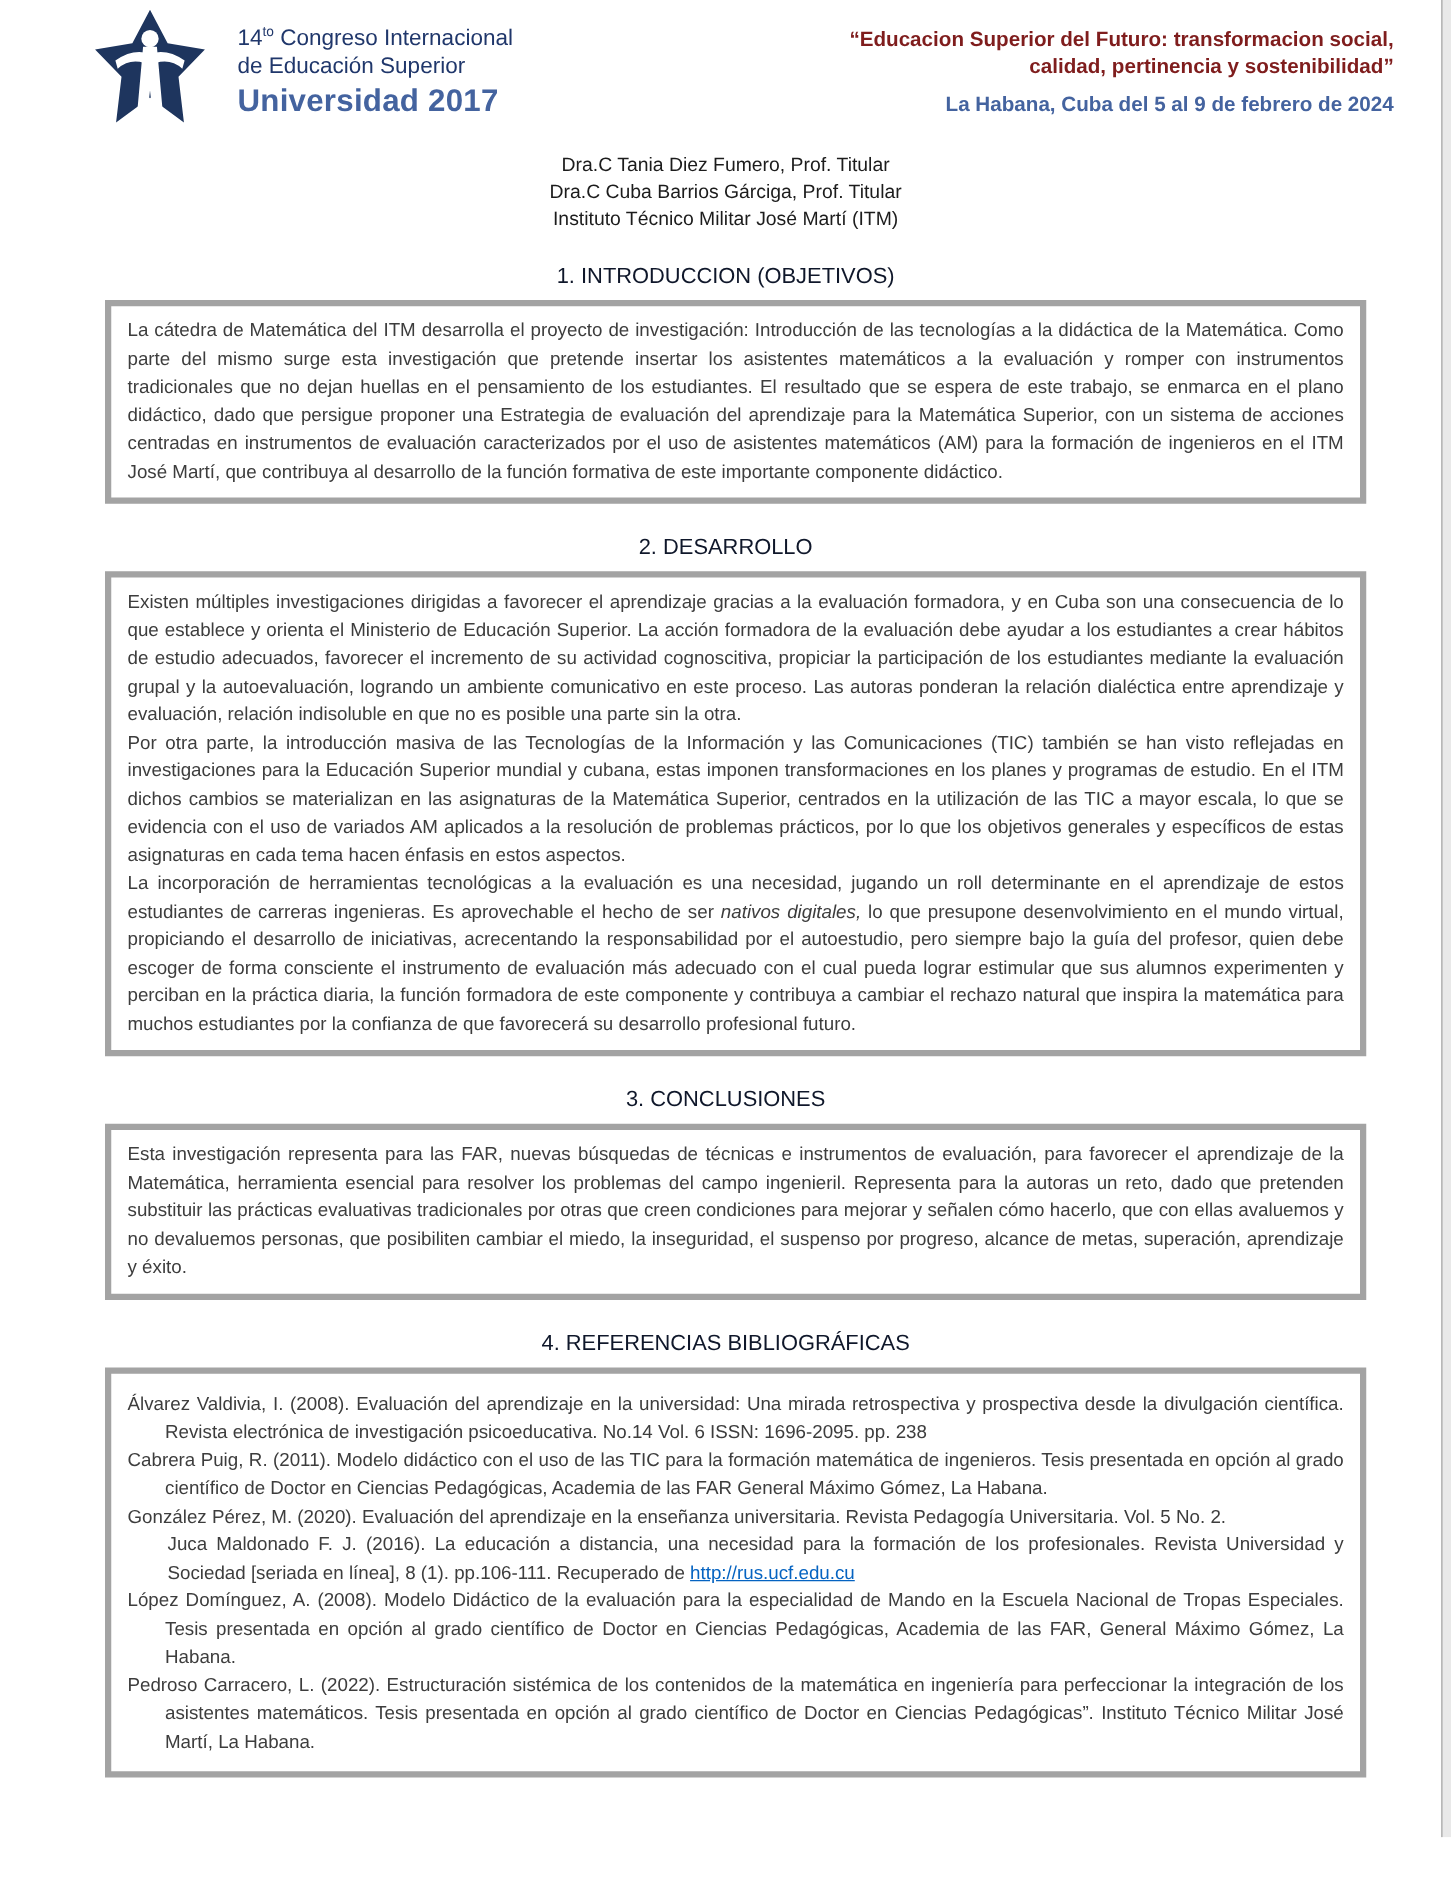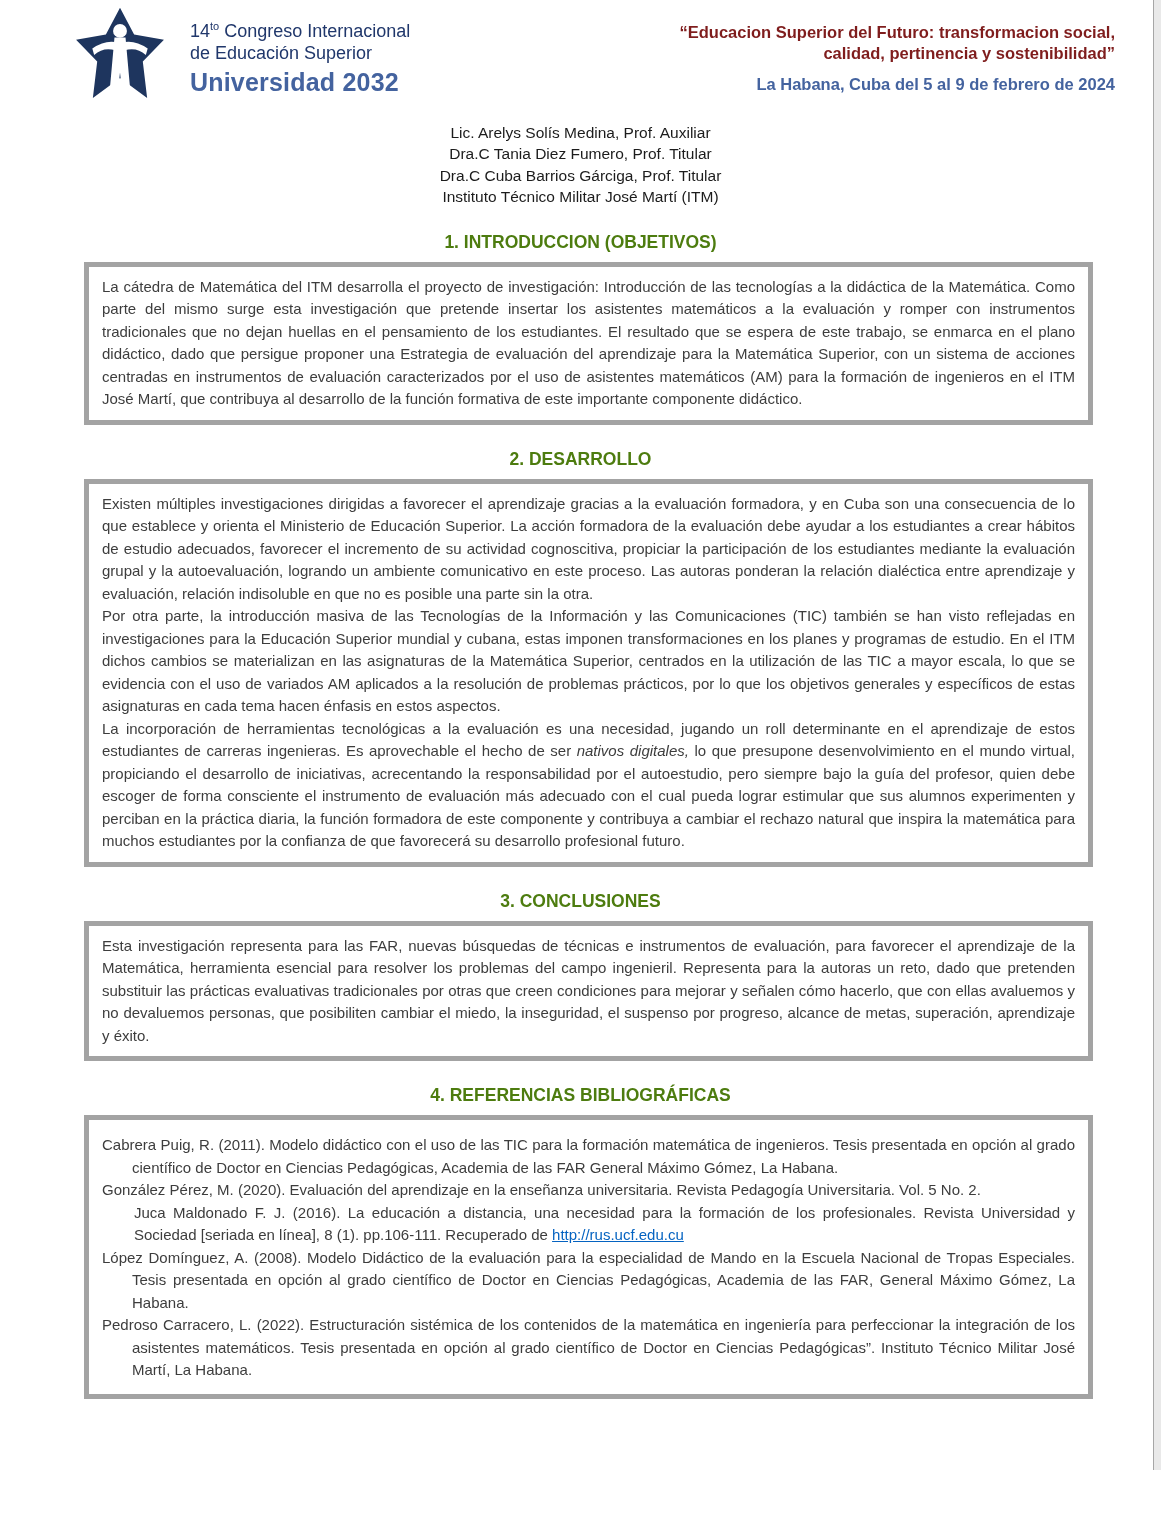--- a/index.html
+++ b/index.html
@@ -21,21 +21,21 @@
   .brand{font-size:25px;font-weight:bold;color:#44639f;margin-top:3px;letter-spacing:.2px;}
   .header-right{text-align:right;padding-top:16px;}
   .slogan{font-size:16.5px;font-weight:bold;color:#7f1d1d;line-height:1.3;}
   .location{font-size:16.5px;font-weight:bold;color:#44639f;margin-top:10px;}
   
   .title-block{text-align:center;margin-top:30px;}
   .doc-title{font-size:27px;font-weight:bold;color:#1c3566;letter-spacing:-.6px;}
   .doc-subtitle{font-size:21.5px;color:#1c3566;margin-top:9px;line-height:1.22;letter-spacing:-.3px;}
   .authors{text-align:center;margin-top:20px;font-size:15.5px;color:#1c1c1c;line-height:1.38;}
   
-  .section-heading{text-align:center;font-size:17.5px;font-weight:bold;color:#4d7c0f;margin:24px 0 9px;}
+  .section-heading{text-align:center;font-size:17.5px;font-weight:normal;color:#0f172a;margin:24px 0 9px;}
   .text-box{
     margin:0 68px 0 84px;border:5px solid #a3a3a3;padding:9px 13px;
     font-size:15px;color:#3d3d3d;text-align:justify;line-height:1.5;
   }
   .text-box p{margin:0;}
   
   .refs-box{padding-top:14px;padding-bottom:12px;}
   .ref{padding-left:30px;text-indent:-30px;}
   .ref.indented{padding-left:32px;text-indent:0;}
   .ref-link{color:#0563c1;text-decoration:underline;}
@@ -52,35 +52,34 @@
           <polygon fill="#1e355e" points="50,2 65.3,31 97.6,36.5 74.7,60 79.4,99.6 50,78 20.6,99.6 25.3,60 2.4,36.5 34.7,31"></polygon>
           <circle cx="50" cy="27" r="7.5" fill="#ffffff"></circle>
           <path fill="#ffffff" d="M44,34 L56,34 L61,90 L52,90 L50,72 L48,90 L39,90 Z"></path>
           <path fill="#ffffff" d="M20,46 Q33,37 45,39 L45,48 Q32,44 22,53 Z"></path>
           <path fill="#ffffff" d="M80,46 Q67,37 55,39 L55,48 Q68,44 78,53 Z"></path>
         </svg>
       </span>
       <div class="congress-text">
         <div class="congress-line"><span>14</span><sup>to</sup><span> Congreso Internacional</span></div>
         <div class="congress-line">de Educación Superior</div>
-        <div class="brand">Universidad 2032</div>
+        <div class="brand">Universidad 2017</div>
       </div>
     </div>
     <div class="header-right">
       <div class="slogan">
         <div>“Educacion Superior del Futuro: transformacion social,</div>
         <div>calidad, pertinencia y sostenibilidad”</div>
       </div>
       <div class="location">La Habana, Cuba del 5 al 9 de febrero de 2024</div>
     </div>
   </div>
 
 
   <div class="authors">
-      <div>Lic. Arelys Solís Medina, Prof. Auxiliar</div>
       <div>Dra.C Tania Diez Fumero, Prof. Titular</div>
       <div>Dra.C Cuba Barrios Gárciga, Prof. Titular</div>
       <div>Instituto Técnico Militar  José Martí (ITM)</div>
     </div>
 
   <div class="section-heading">1. INTRODUCCION (OBJETIVOS)</div>
   <div class="text-box">
     <p>La cátedra de Matemática del ITM desarrolla el proyecto de investigación: Introducción de las tecnologías a la didáctica de la Matemática. Como parte del mismo surge esta investigación que pretende insertar los asistentes matemáticos a la evaluación y romper con instrumentos tradicionales que no dejan huellas en el pensamiento de los estudiantes. El resultado que se espera de este trabajo, se enmarca en el plano didáctico, dado que persigue proponer una Estrategia de evaluación del aprendizaje para la Matemática Superior, con un sistema de acciones centradas en instrumentos de evaluación caracterizados por el uso de asistentes matemáticos (AM) para la formación de ingenieros en el ITM José Martí, que contribuya al desarrollo de la función formativa de este importante componente didáctico.</p>
   </div>
 
@@ -92,20 +91,21 @@
   </div>
 
   <div class="section-heading">3. CONCLUSIONES</div>
   <div class="text-box">
     <p>Esta investigación representa para las FAR, nuevas búsquedas de técnicas e instrumentos de evaluación, para favorecer el aprendizaje de la Matemática, herramienta esencial para resolver los problemas del campo ingenieril. Representa para la autoras un reto, dado que pretenden substituir las prácticas evaluativas tradicionales por otras que creen condiciones para mejorar y señalen cómo hacerlo, que con ellas avaluemos y no devaluemos personas, que posibiliten cambiar el miedo, la inseguridad, el suspenso por progreso, alcance de metas, superación, aprendizaje y éxito.</p>
   </div>
 
   <div class="section-heading">4. REFERENCIAS BIBLIOGRÁFICAS</div>
   <div class="text-box refs-box">
     <div>
+        <div class="ref">Álvarez Valdivia, I. (2008). Evaluación del aprendizaje en la universidad: Una mirada retrospectiva y prospectiva desde la divulgación científica. Revista electrónica de investigación psicoeducativa. No.14 Vol. 6 ISSN: 1696-2095. pp. 238</div>
         <div class="ref">Cabrera Puig, R. (2011). Modelo didáctico con el uso de las TIC para la formación matemática de ingenieros. Tesis presentada en opción al grado científico de Doctor en Ciencias Pedagógicas, Academia de las FAR General Máximo Gómez, La Habana.</div>
         <div class="ref">González Pérez, M. (2020). Evaluación del aprendizaje en la enseñanza universitaria. Revista Pedagogía Universitaria. Vol. 5 No. 2.</div>
         <div class="ref indented">Juca Maldonado F. J. (2016).  La educación a distancia, una necesidad para la formación de los profesionales. Revista Universidad y Sociedad [seriada en línea], 8 (1). pp.106-111. Recuperado de <a class="ref-link" href="#">http://rus.ucf.edu.cu</a></div>
         <div class="ref">López Domínguez, A. (2008). Modelo Didáctico de la evaluación para la especialidad de Mando en la Escuela Nacional de Tropas Especiales. Tesis presentada en opción al grado científico de Doctor en Ciencias Pedagógicas, Academia de las FAR, General Máximo Gómez, La Habana.</div>
         <div class="ref">Pedroso Carracero, L. (2022). Estructuración sistémica de los contenidos de la matemática en ingeniería para perfeccionar la integración de los asistentes matemáticos. Tesis presentada en opción al grado científico de Doctor en Ciencias Pedagógicas”. Instituto Técnico Militar José Martí, La Habana.</div>
       </div>
   </div>
 
   <div class="page-edge"></div>
 </div>

